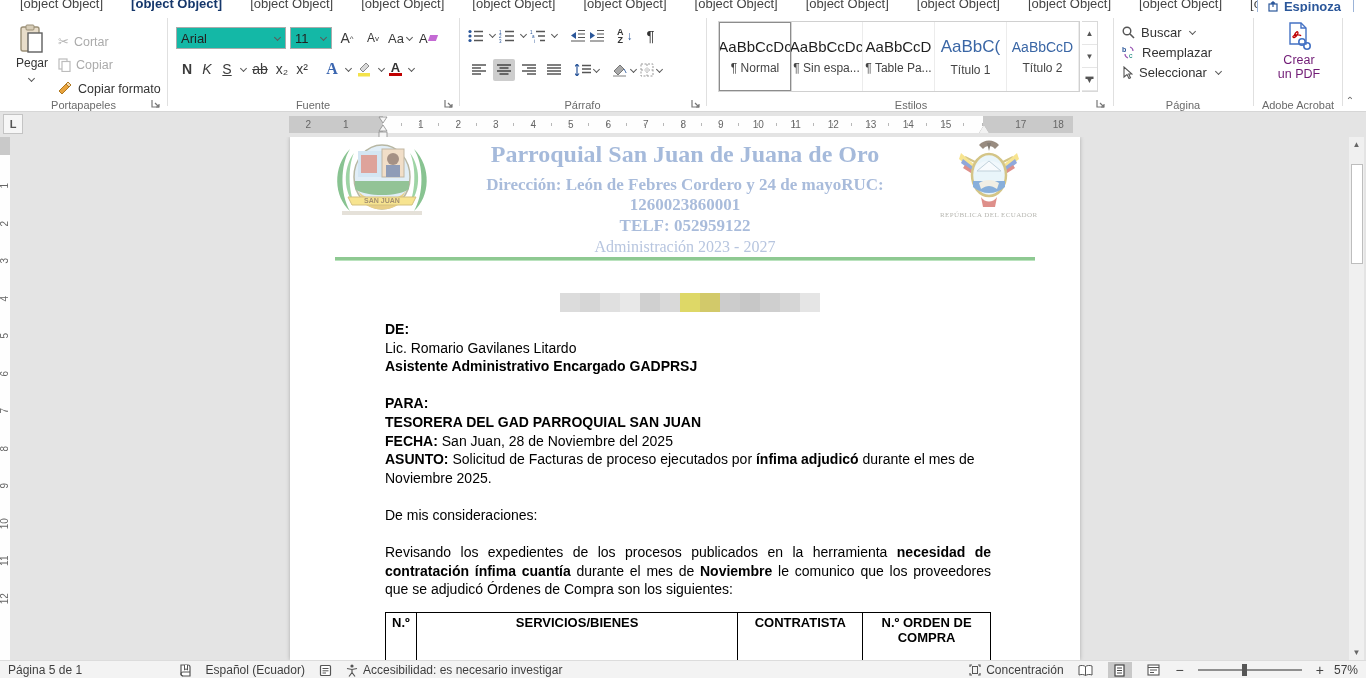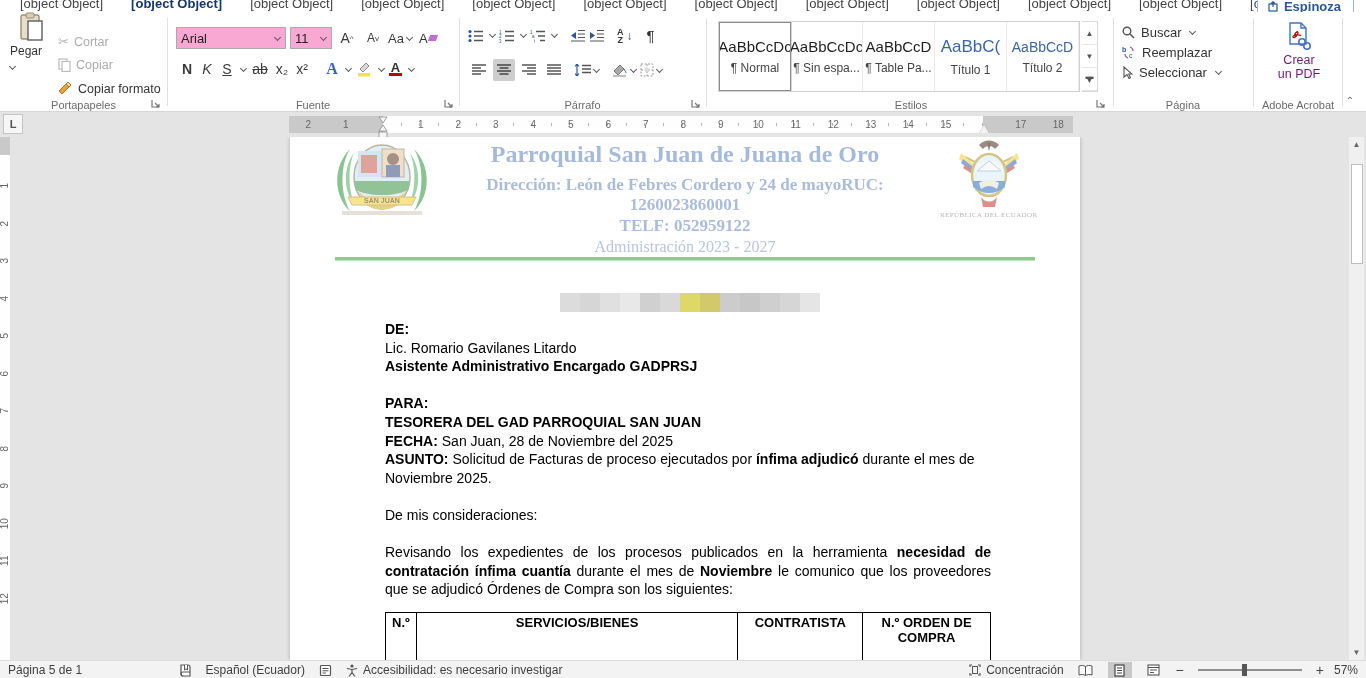--- a/index.html
+++ b/index.html
@@ -25,24 +25,24 @@
   .gdiv { position:absolute; top:6px; width:1px; height:88px; background:#e0e0e0; }
   .launcher { position:absolute; bottom:3px; width:10px; height:10px; }
   .launcher svg { display:block; }
   .chev { display:inline-block; width:5px; height:5px; border-right:1.3px solid #5a5a5a;
     border-bottom:1.3px solid #5a5a5a; transform:rotate(45deg); margin:0 1px 2px 3px; vertical-align:middle; }
   .rrow { position:absolute; display:flex; align-items:center; }
   .btn16 { display:flex; align-items:center; justify-content:center; min-width:22px; height:22px;
     border-radius:2px; color:#3b3b3b; font-size:13px; }
   .sel { background:#cdcdcd; }
   .combo { display:flex; align-items:center; justify-content:space-between; height:22px;
-    border:1px solid #ababab; background:#f9a8d4; font-size:13px; color:#222; padding:0 4px; }
-
-  
-  .paste-big { position:absolute; left:10px; top:0; width:44px; height:74px; }
+    border:1px solid #ababab; background:#14b8a6; font-size:13px; color:#222; padding:0 4px; }
+
+  
+  .paste-big { position:absolute; left:10px; top:12px; width:44px; height:74px; text-align:center; }
   .paste-big .plabel { font-size:12px; color:#333; margin-top:2px; }
   .cc { position:absolute; left:58px; display:flex; align-items:center; gap:5px; font-size:12.5px; }
   .dim { color:#ababab; }
 
   
   .L { font-size:14px; color:#3b3b3b; width:18px; text-align:center; }
 
   
   .gallery { position:absolute; left:8px; top:9px; width:362px; height:71px;
     border:1px solid #d0d0d0; background:#fff; display:flex; }

